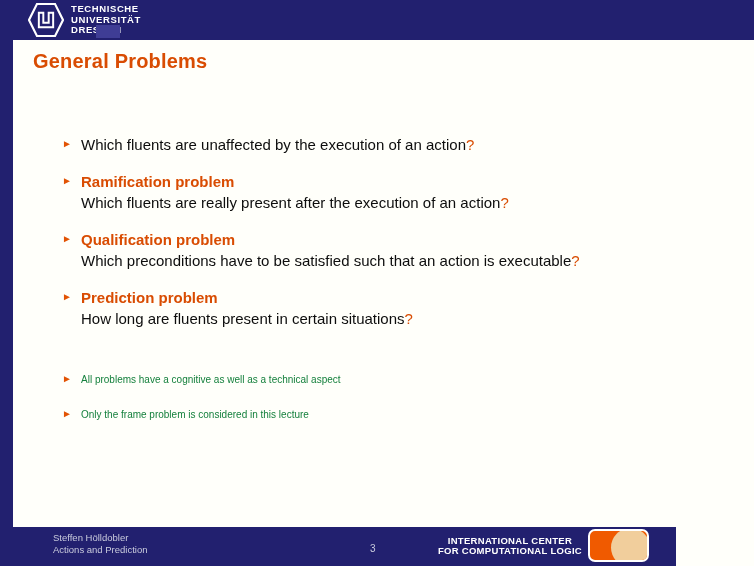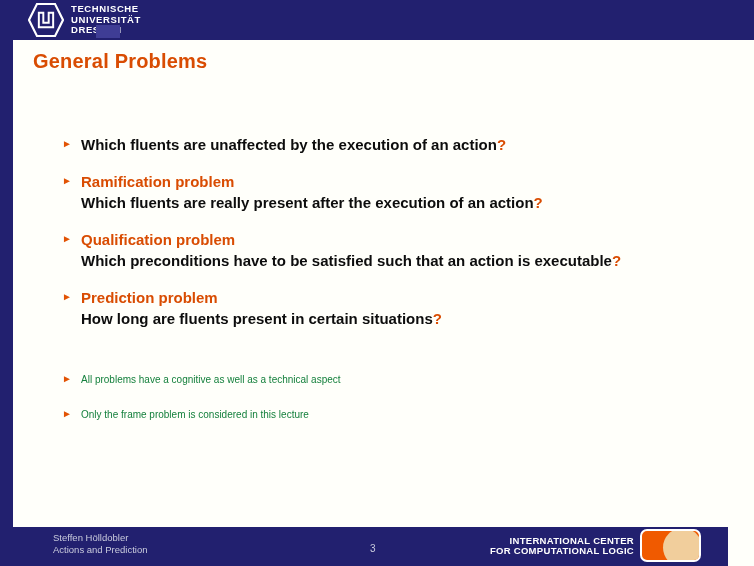--- a/index.html
+++ b/index.html
@@ -48,45 +48,45 @@
   .note-row { display: flex; margin-bottom: 14px; }
   .marker {
     width: 19px; flex: 0 0 19px;
     color: #e25303; font-size: 10px; line-height: 20px;
   }
   .btext { flex: 1; }
   .blabel {
     color: #d94c02; font-size: 15px; font-weight: bold; line-height: 21px;
   }
   .bquestion {
-    color: #0d0d0d; font-size: 15px; font-weight: bold; line-height: 21px;
+    color: #0d0d0d; font-size: 15px; font-weight: normal; line-height: 21px;
   }
   .qmark { color: #d94c02; }
   .note-text {
     color: #15803d; font-size: 10px; font-weight: normal; line-height: 21px;
   }
   .spacer-block { height: 24px; }
   .footer {
     position: absolute; left: 0; bottom: 0;
-    width: 728px; height: 39px;
+    width: 676px; height: 39px;
     background: #22206f;
   }
   .footer-author {
     position: absolute; left: 53px; top: 5px;
     color: #c9cbdd; font-size: 9.5px; line-height: 11.5px;
   }
   .footer-page {
     position: absolute; left: 370px; top: 16px;
     color: #c9cbdd; font-size: 10px;
   }
   .footer-org {
     position: absolute; right: 94px; top: 9px;
     color: #ffffff; font-weight: bold;
     font-size: 9.5px; line-height: 10px;
-    text-align: right; letter-spacing: 0.3px;
+    text-align: center; letter-spacing: 0.3px;
     text-transform: uppercase;
   }
   .iccl-logo {
     position: absolute; right: 27px; top: 2px;
     width: 61px; height: 33px;
     border: 2px solid #ffffff; border-radius: 7px;
     background: #f05a00; overflow: hidden;
   }
   .iccl-circle {
     position: absolute; right: -3px; top: -3px;

